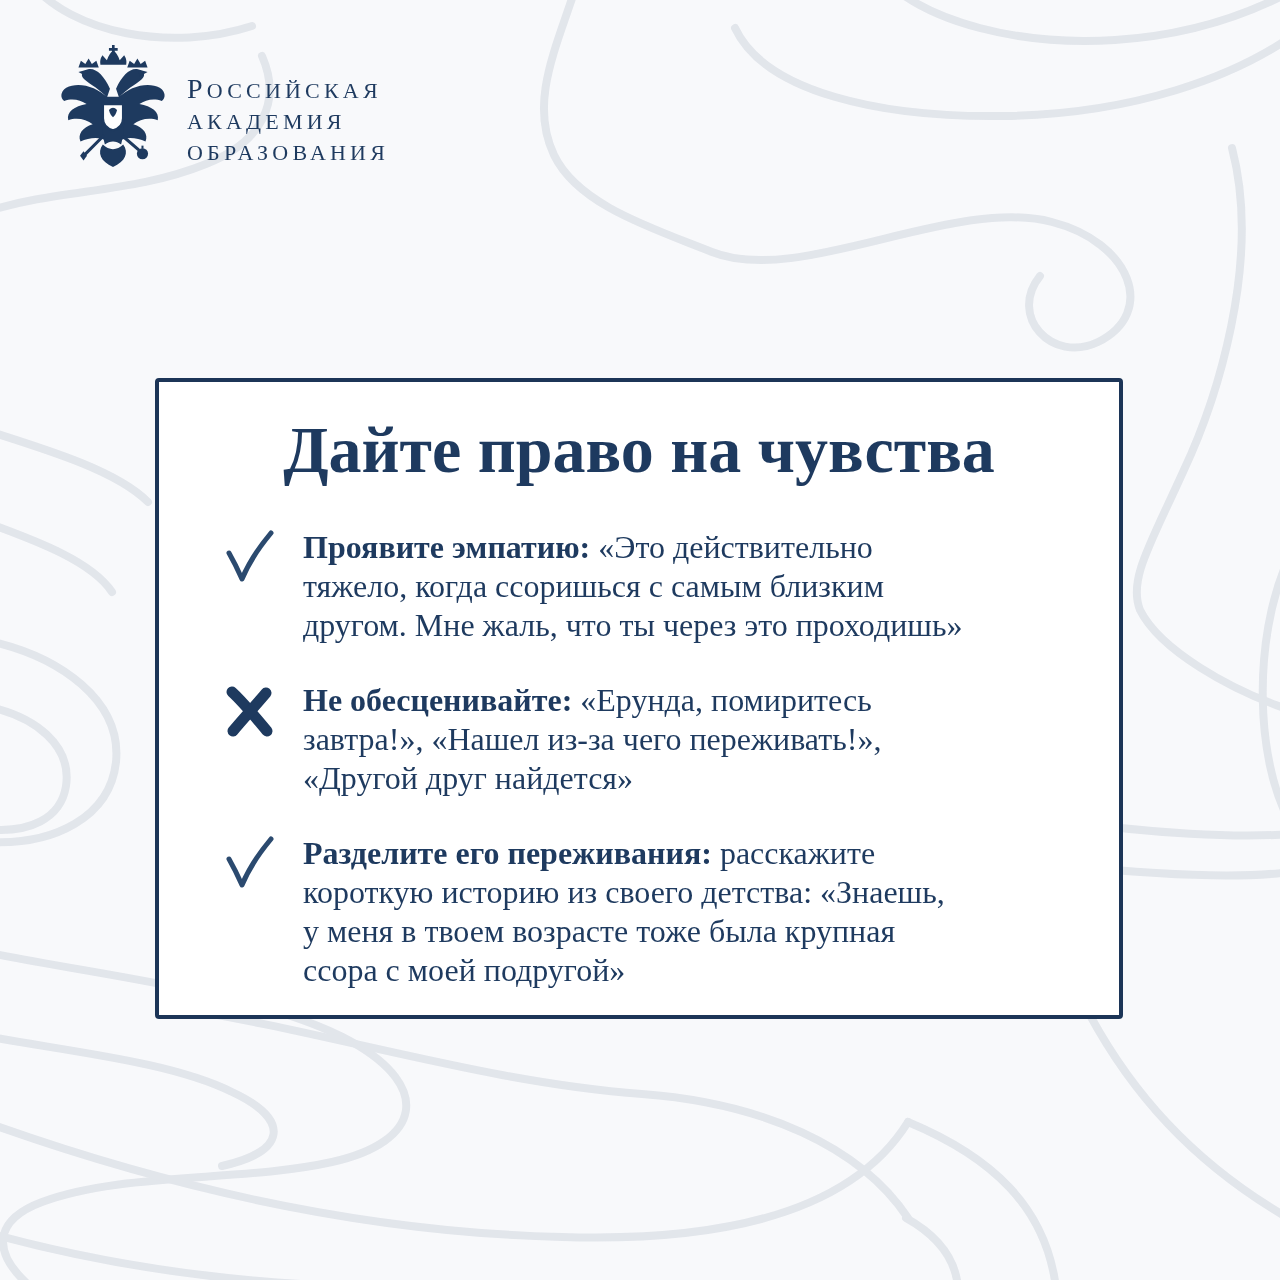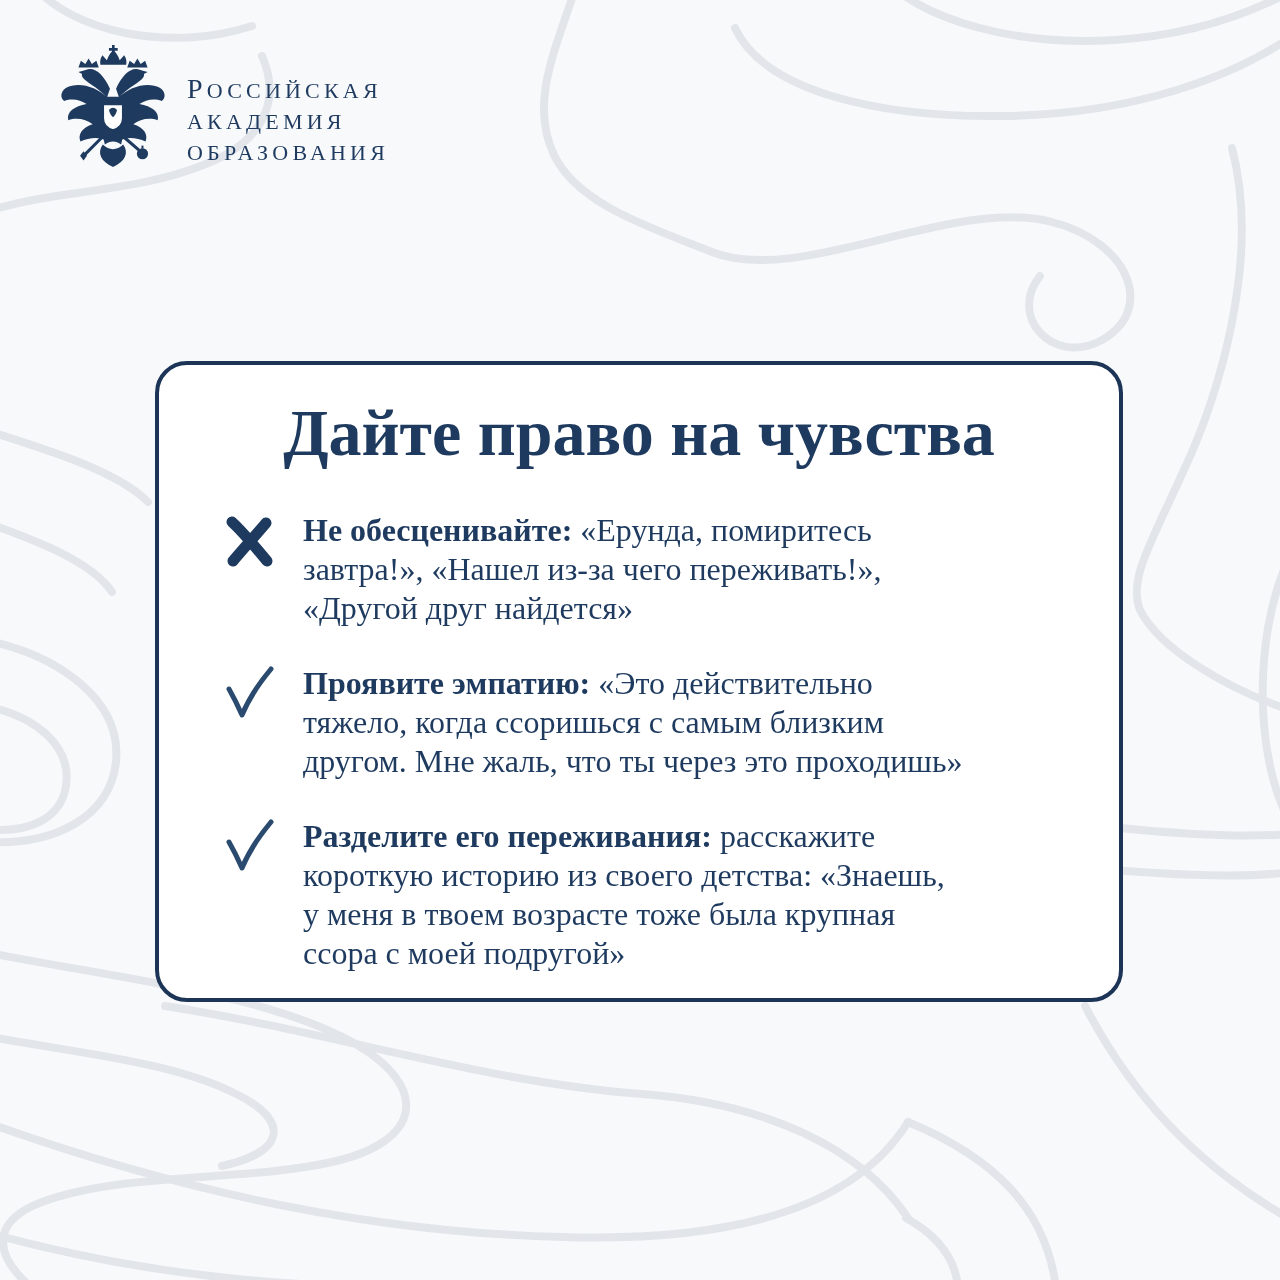--- a/index.html
+++ b/index.html
@@ -13,23 +13,23 @@
   .logo{position:absolute;left:57px;top:44px;z-index:2;display:flex;align-items:flex-end;}
   .eagle{width:112px;height:124px;flex:none;}
   .wordmark{
     margin-left:18px;margin-top:20px;
     color:#1e3a5f;font-size:22px;line-height:31px;
     letter-spacing:4.2px;font-weight:400;
   }
   .wordmark .cap{font-size:28px;}
   
   .card{
-    position:absolute;left:155px;top:361px;width:968px;height:641px;
+    position:absolute;left:155px;top:378px;width:968px;height:641px;
     box-sizing:border-box;background:#ffffff;
-    border:4px solid #1c3557;border-radius:32px;
+    border:4px solid #1c3557;border-radius:4px;
     z-index:2;padding:30px 0 0 0;
   }
   .card-title{
     margin:0;text-align:center;
     color:#1e3a5f;font-size:66px;line-height:76px;font-weight:700;
   }
   .items{margin:40px 0 0 0;padding:0 44px 0 62px;display:flex;flex-direction:column;row-gap:36px;}
   .item{display:flex;align-items:flex-start;}
   .item .marker{width:56px;height:58px;flex:none;margin-right:26px;margin-top:0;}
   .item p{
@@ -103,36 +103,36 @@
       <div><span class="cap">Р</span><span>ОССИЙСКАЯ</span></div>
       <div>АКАДЕМИЯ</div>
       <div>ОБРАЗОВАНИЯ</div>
     </div>
 </div>
 
 <div class="card">
   <h1 class="card-title">Дайте право на чувства</h1>
   <div class="items">
       <div class="item">
+        <span class="marker"><svg viewBox="0 0 56 58" width="56" height="58" fill="none" stroke="#2b4a6f" stroke-linecap="round" stroke-linejoin="round">
+            <path d="M8,25 C12,32 17,42 21,51 C28,34 40,17 50,5" stroke-width="5"></path>
+            <path d="M48,7 C41,15 33,26 27,37" stroke-width="2" opacity="0.55"></path>
+          </svg></span>
+        <p><b>Проявите эмпатию:</b><span> «Это действительно
+тяжело, когда ссоришься с самым близким
+другом. Мне жаль, что ты через это проходишь»</span></p>
+      </div>
+      <div class="item">
         <span class="marker"><svg viewBox="0 0 56 58" width="56" height="58" fill="none" stroke="#1e3a5f" stroke-width="11" stroke-linecap="round">
             <path d="M11,11 C22,21 36,38 46,50"></path>
             <path d="M45,12 C35,24 21,39 12,50"></path>
           </svg></span>
         <p><b>Не обесценивайте:</b><span> «Ерунда, помиритесь
 завтра!», «Нашел из-за чего переживать!»,
 «Другой друг найдется»</span></p>
-      </div>
-      <div class="item">
-        <span class="marker"><svg viewBox="0 0 56 58" width="56" height="58" fill="none" stroke="#2b4a6f" stroke-linecap="round" stroke-linejoin="round">
-            <path d="M8,25 C12,32 17,42 21,51 C28,34 40,17 50,5" stroke-width="5"></path>
-            <path d="M48,7 C41,15 33,26 27,37" stroke-width="2" opacity="0.55"></path>
-          </svg></span>
-        <p><b>Проявите эмпатию:</b><span> «Это действительно
-тяжело, когда ссоришься с самым близким
-другом. Мне жаль, что ты через это проходишь»</span></p>
       </div>
       <div class="item">
         <span class="marker"><svg viewBox="0 0 56 58" width="56" height="58" fill="none" stroke="#2b4a6f" stroke-linecap="round" stroke-linejoin="round">
             <path d="M8,25 C12,32 17,42 21,51 C28,34 40,17 50,5" stroke-width="5"></path>
             <path d="M48,7 C41,15 33,26 27,37" stroke-width="2" opacity="0.55"></path>
           </svg></span>
         <p><b>Разделите его переживания:</b><span> расскажите
 короткую историю из своего детства: «Знаешь,
 у меня в твоем возрасте тоже была крупная
 ссора с моей подругой»</span></p>

